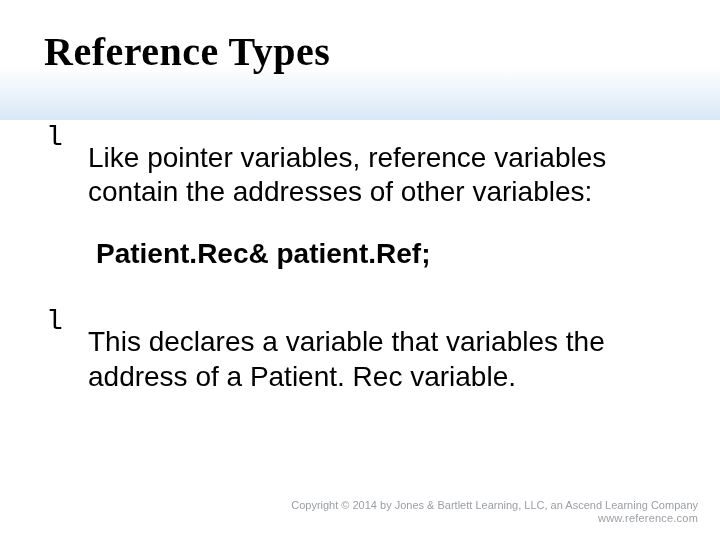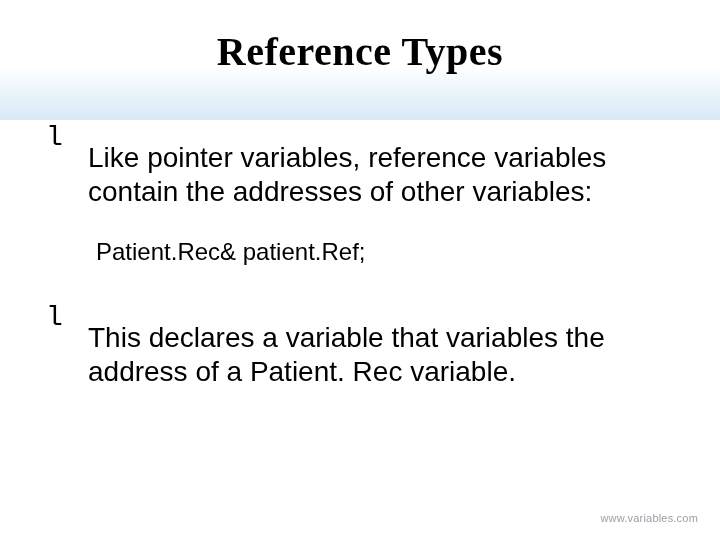--- a/index.html
+++ b/index.html
@@ -15,21 +15,20 @@
     height: 120px;
     background: linear-gradient(to bottom, #ffffff 0%, #ffffff 55%, #d8e8f7 100%);
     z-index: 0;
   }
   .content {
     position: relative;
     z-index: 1;
     padding: 28px 44px 0 44px;
   }
   .title {
-    text-align: center;
     font-size: 40px;
     font-weight: bold;
     color: #000;
     margin-bottom: 46px;
     letter-spacing: 0.5px;
   }
   .bullets {
     font-family: Arial, Helvetica, sans-serif;
     font-size: 28px;
     color: #000;
@@ -47,22 +46,22 @@
     flex: 0 0 44px;
     text-align: left;
     padding-left: 2px;
   }
   .bullet-text {
     flex: 1;
     margin-top: 20px;
   }
   .code-line {
     font-family: Arial, Helvetica, sans-serif;
-    font-weight: normal;
-    font-size: 24px;
+    font-weight: bold;
+    font-size: 28px;
     margin: 23px 0 34px 52px;
   }
   .footer {
     position: absolute;
     bottom: 14px;
     right: 22px;
     text-align: right;
     font-family: Arial, Helvetica, sans-serif;
     color: #9a9fa5;
     line-height: 1.25;
@@ -89,14 +88,15 @@
 
     <div class="bullet-row">
       <div class="bullet-marker">l</div>
       <div class="bullet-text">This declares a variable that variables the address of a Patient. Rec variable.</div>
     </div>
 
   </div>
 </div>
 
 <div class="footer">
-  <div class="line2">www.variables.com</div>
+  <div class="line1">Copyright © 2014 by Jones &amp; Bartlett Learning, LLC, an Ascend Learning Company</div>
+  <div class="line2">www.reference.com</div>
 </div>
 
 </body></html>

